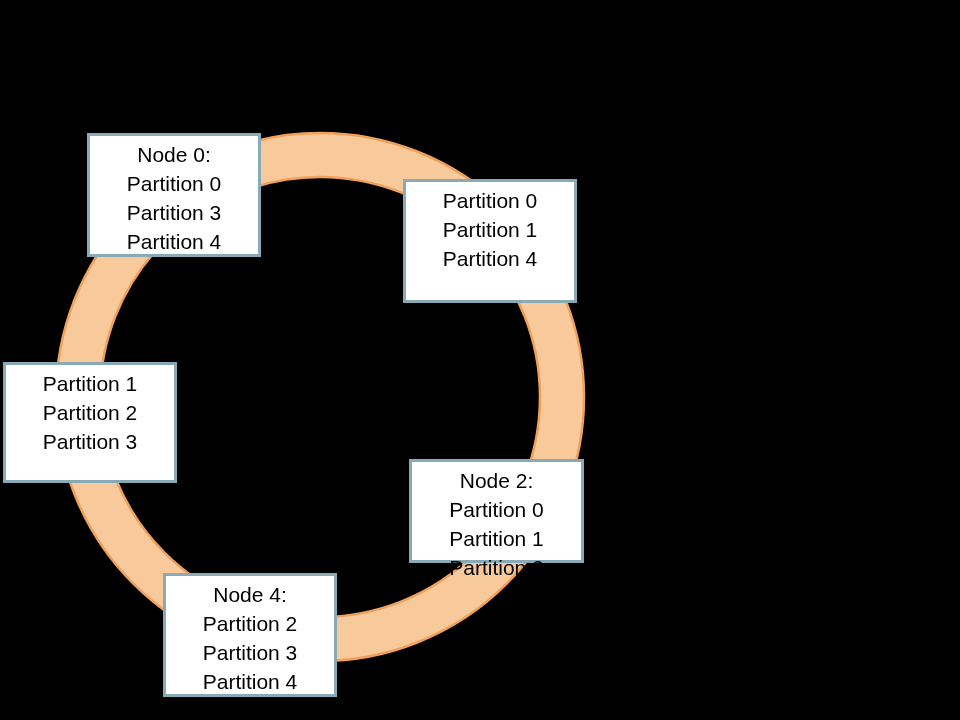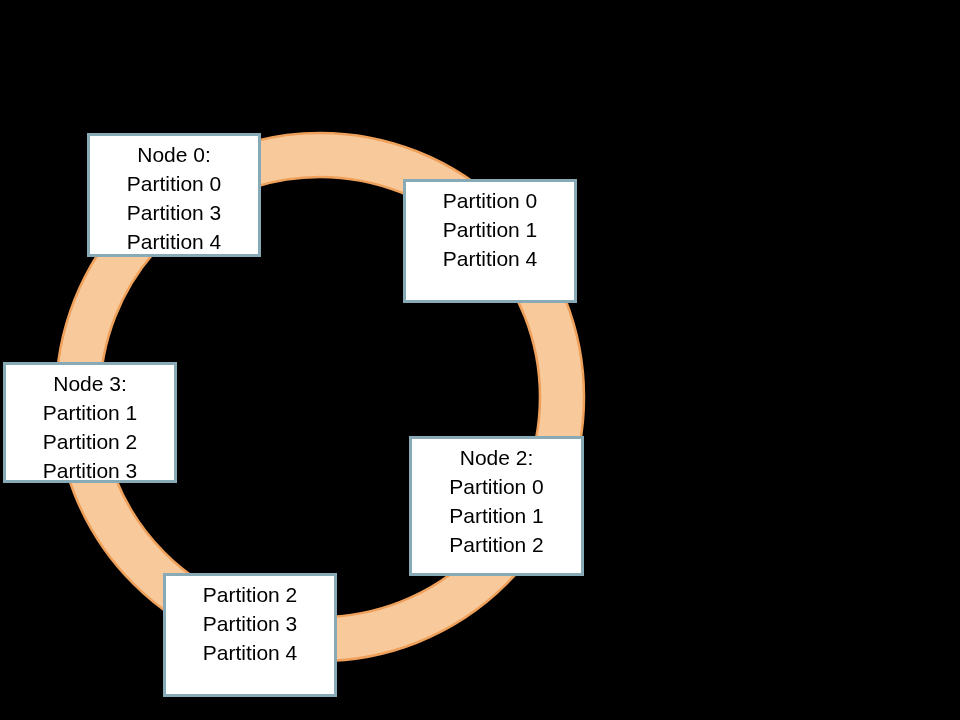--- a/index.html
+++ b/index.html
@@ -32,21 +32,21 @@
     padding-top: 4px;
     z-index: 2;
   }
   .node-line {
     font-size: 21px;
     line-height: 29px;
     white-space: nowrap;
   }
   .node-pos-0 { left: 87px;  top: 133px; }
   .node-pos-1 { left: 403px; top: 179px; }
-  .node-pos-2 { left: 409px; top: 436px; width: 175px; height: 140px; }
+  .node-pos-2 { left: 409px; top: 459px; width: 175px; height: 104px; }
   .node-pos-3 { left: 3px;   top: 362px; width: 174px; height: 121px; }
   .node-pos-4 { left: 163px; top: 573px; }
 </style>
 </head>
 <body>
 
 <div class="canvas">
 
   <svg class="ring-svg" width="960" height="720" viewBox="0 0 960 720">
     <circle cx="320" cy="397" r="242" fill="none" stroke-width="44" stroke="#f8ca9b"></circle>
@@ -68,25 +68,25 @@
   </div>
 
   <div class="node-box node-pos-2">
     <div class="node-line">Node 2:</div>
     <div class="node-line">Partition 0</div>
     <div class="node-line">Partition 1</div>
     <div class="node-line">Partition 2</div>
   </div>
 
   <div class="node-box node-pos-3">
-    <div class="node-line">Node 3:</div>
     <div class="node-line">Partition 1</div>
     <div class="node-line">Partition 2</div>
     <div class="node-line">Partition 3</div>
   </div>
 
   <div class="node-box node-pos-4">
+    <div class="node-line">Node 4:</div>
     <div class="node-line">Partition 2</div>
     <div class="node-line">Partition 3</div>
     <div class="node-line">Partition 4</div>
   </div>
 
 </div>
 
 </body></html>

